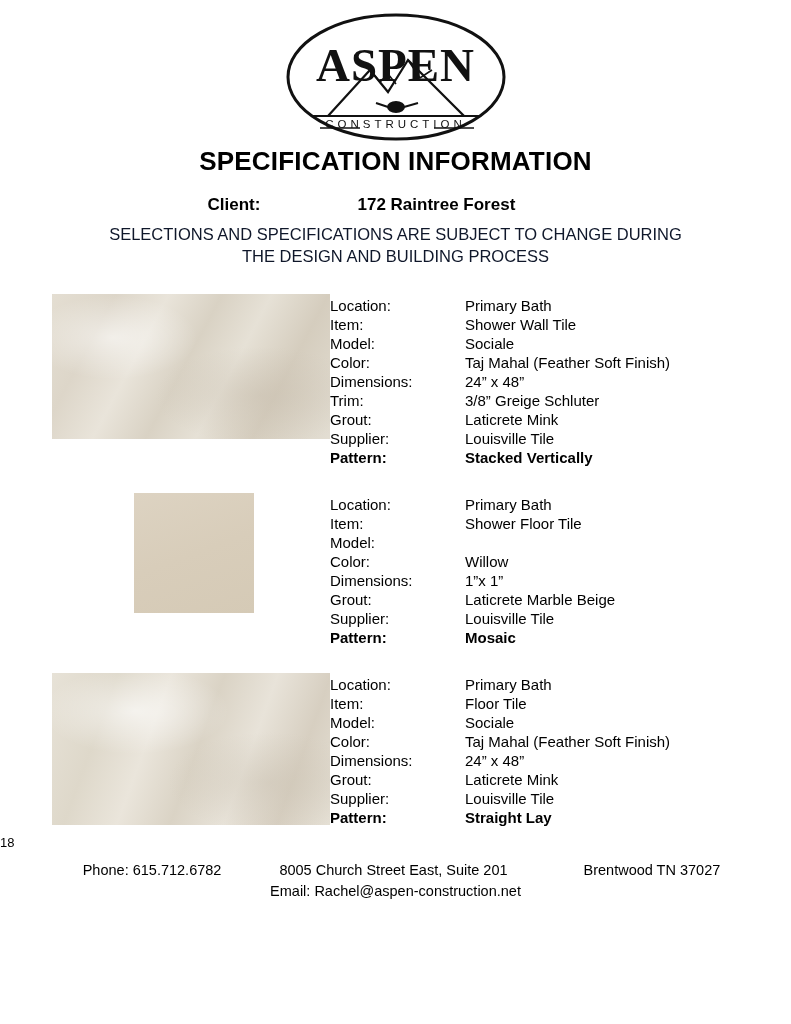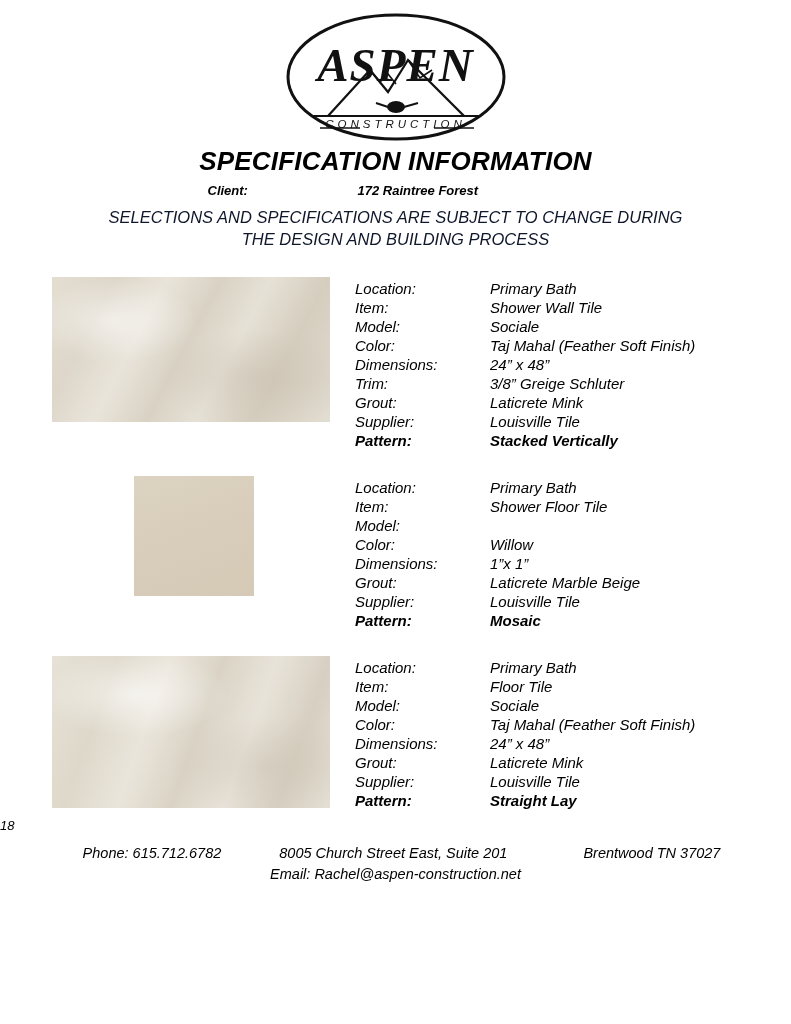--- a/index.html
+++ b/index.html
@@ -14,21 +14,20 @@
     color: #000000;
     position: relative;
     overflow: hidden;
   }
   .page {
     width: 791px;
     height: 916px;
     position: relative;
     box-sizing: border-box;
     padding: 0;
-    font-style: italic;
   }
 
   
   .logo-wrap {
     width: 100%;
     display: flex;
     justify-content: center;
     padding-top: 12px;
   }
   .logo {
@@ -64,22 +63,22 @@
     text-align: center;
     font-size: 26px;
     font-weight: bold;
     margin-top: 4px;
     letter-spacing: 0.2px;
   }
   .client-row {
     display: flex;
     justify-content: center;
     align-items: baseline;
-    margin-top: 6px;
-    font-size: 13px;
+    margin-top: 18px;
+    font-size: 17px;
     font-weight: bold;
   }
   .client-label {
     width: 150px;
     text-align: left;
     padding-left: 4px;
   }
   .client-value {
     width: 230px;
     text-align: left;
@@ -137,21 +136,20 @@
       linear-gradient(110deg, #e7e2d7 0%, #ded8ca 20%, #eae5db 36%, #dad3c5 52%, #e8e3d9 68%, #d7cfc1 84%, #e5e0d5 100%);
   }
   .specs {
     flex: 1;
     padding-top: 2px;
   }
   .spec-row {
     display: flex;
     line-height: 19px;
     font-size: 15px;
-    padding-left: 25px;
   }
   .spec-key {
     width: 135px;
     flex: 0 0 135px;
   }
   .spec-val {
     flex: 1;
   }
   .bold { font-weight: bold; }
   .red { color: #cc0000; }

